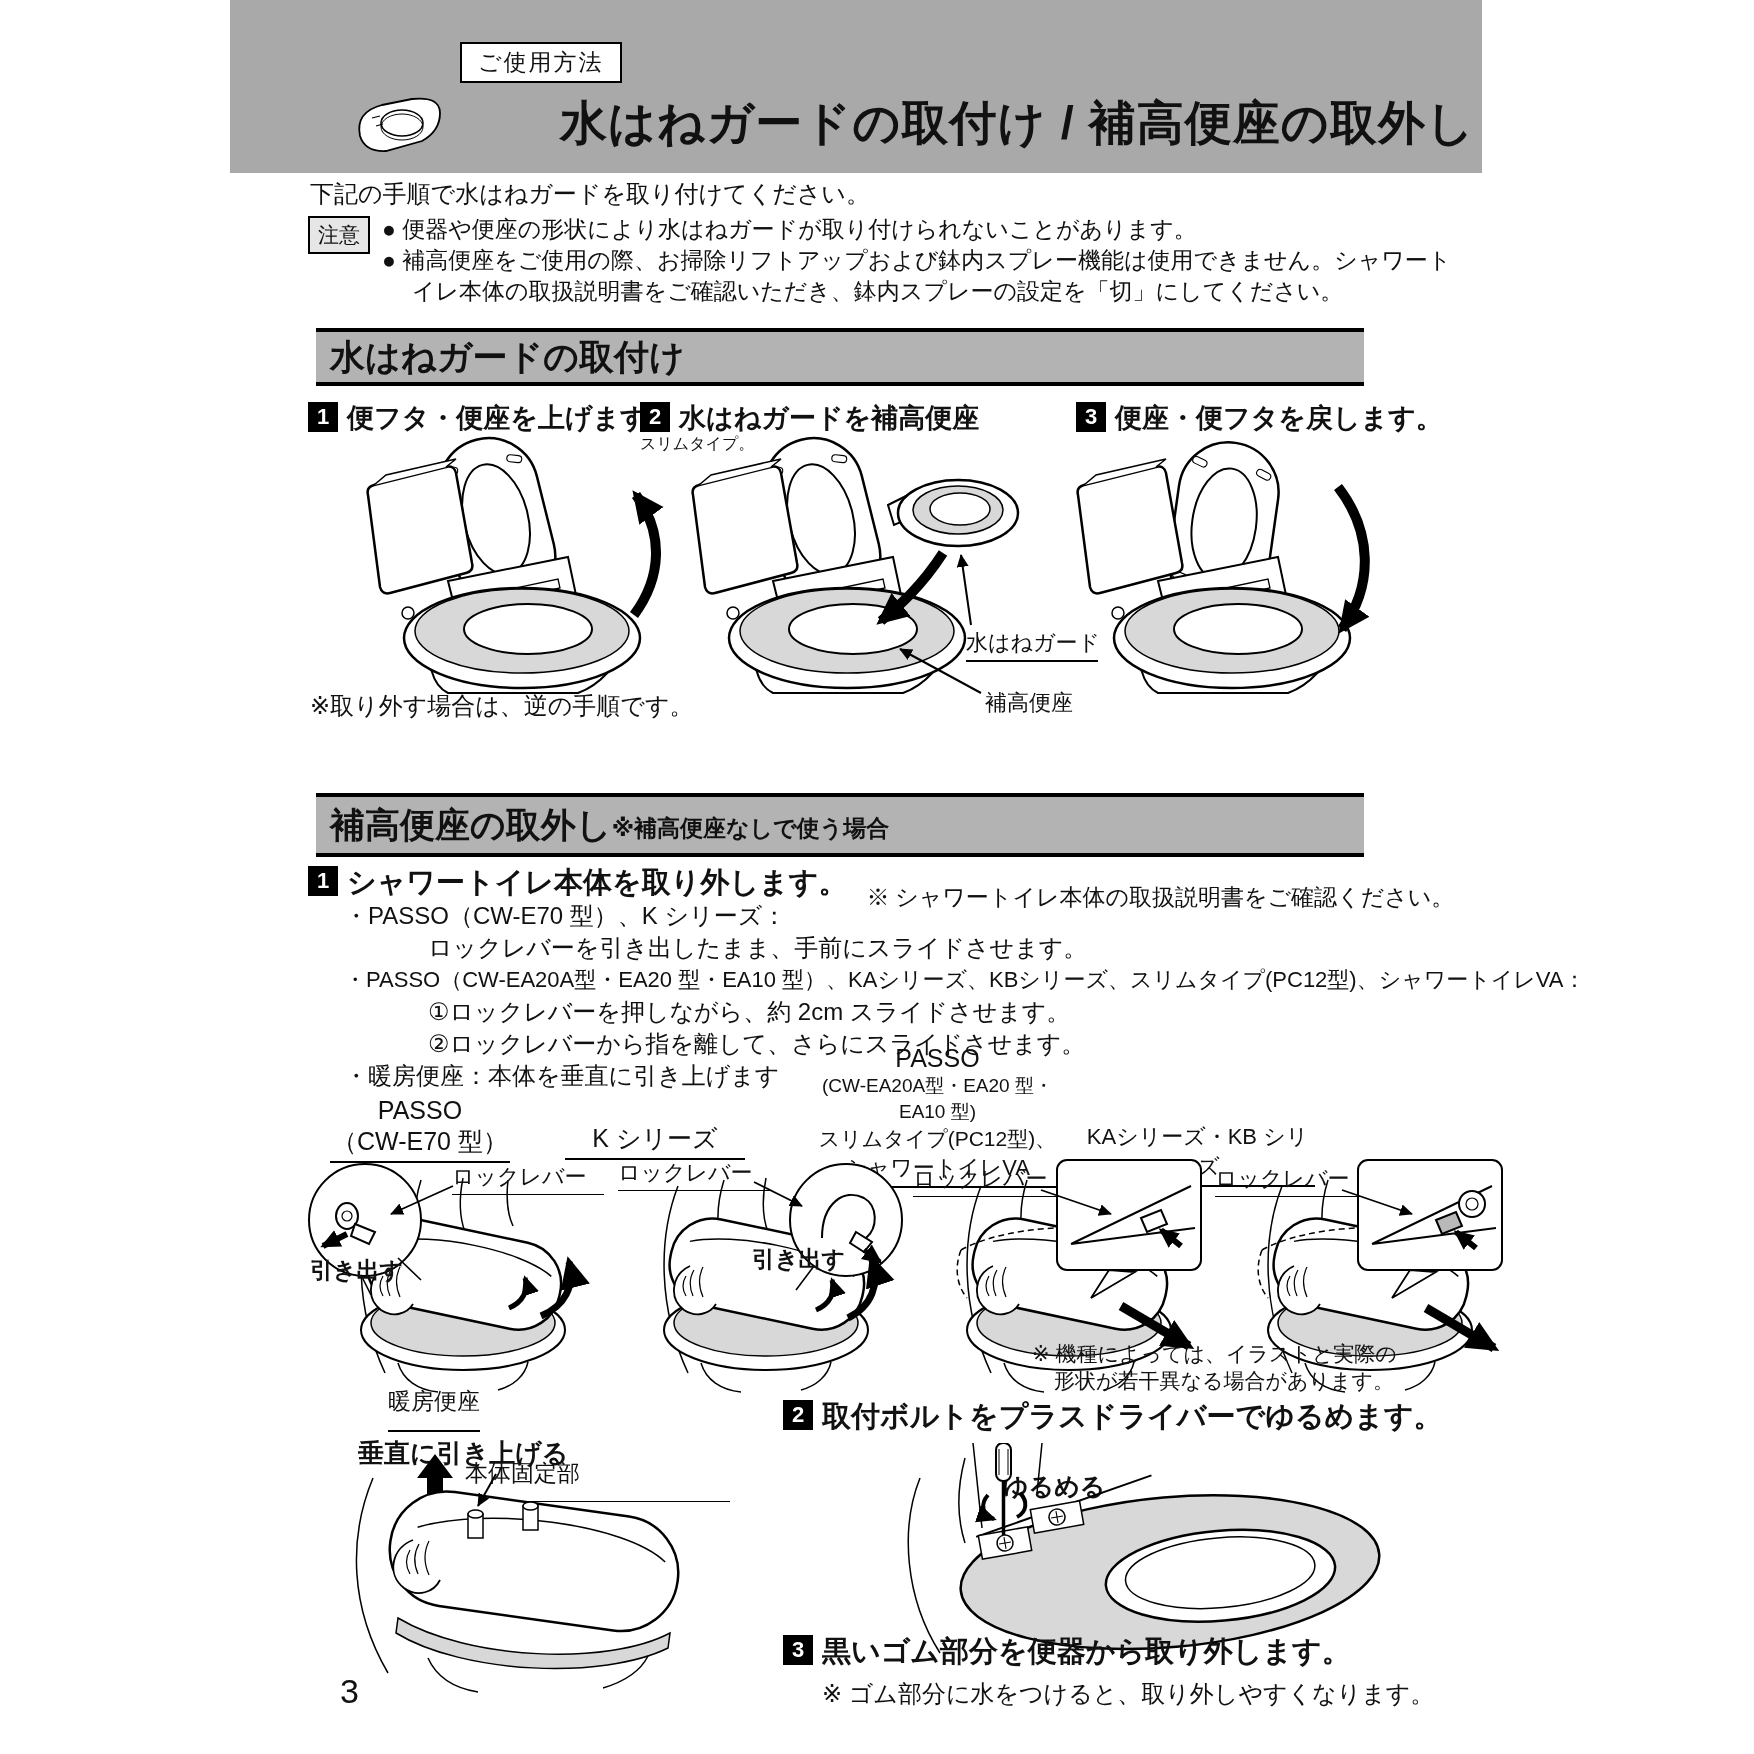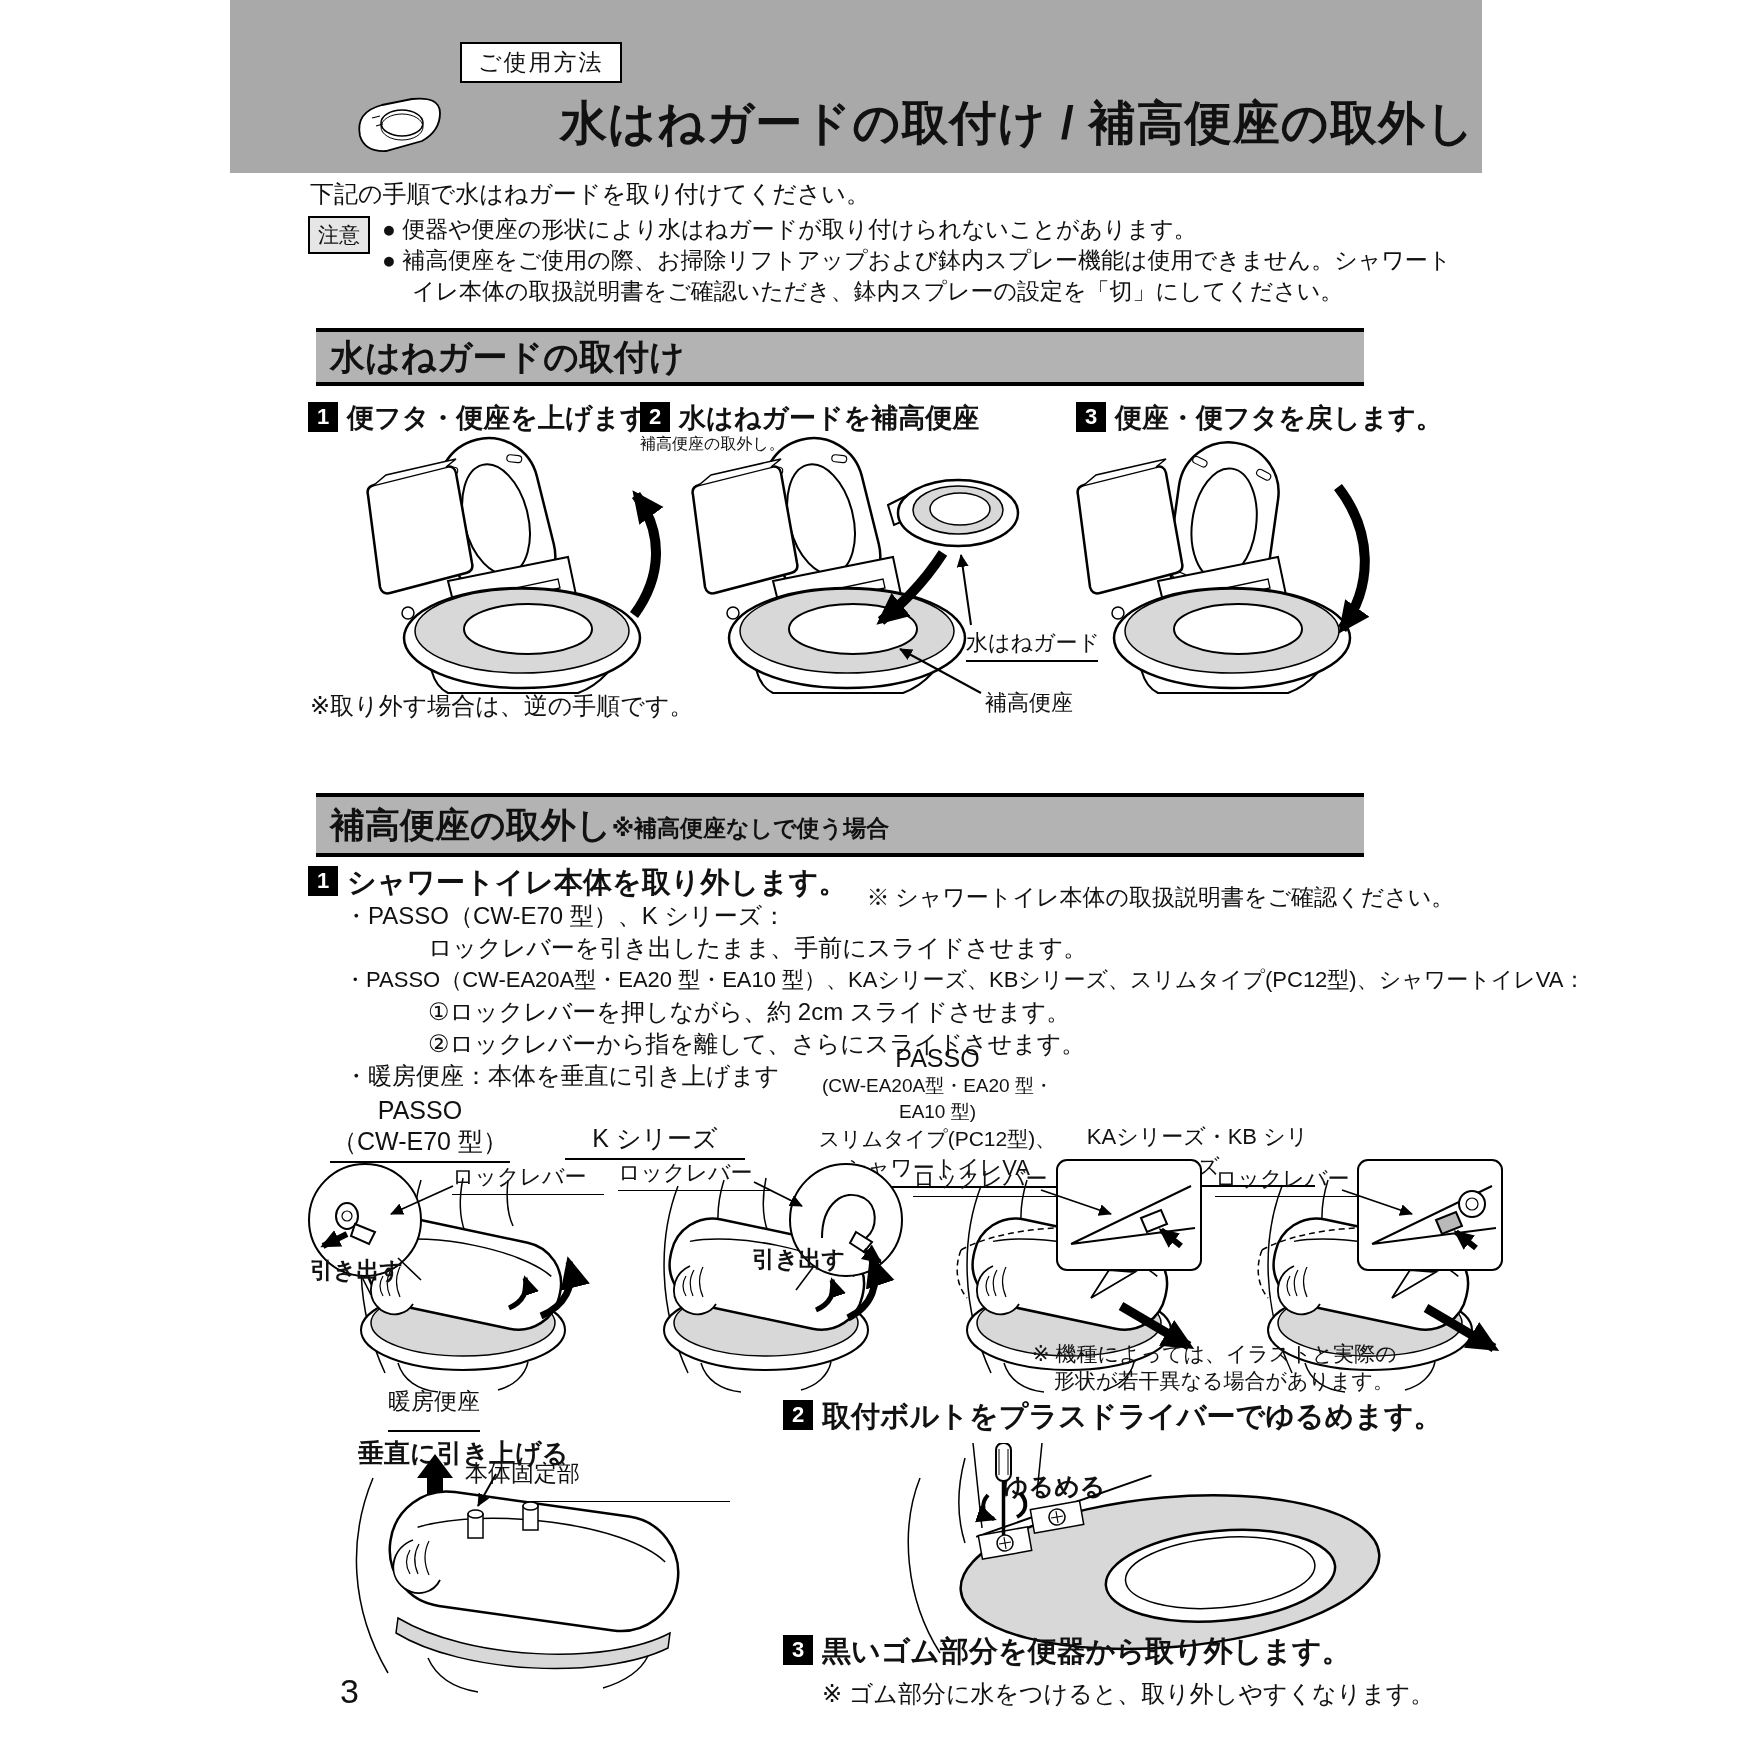--- a/index.html
+++ b/index.html
@@ -132,21 +132,21 @@
 
   <div class="abs step" style="left:308px;top:402px">
     <span class="numbox">1</span>
     <span>便フタ・便座を上げます。</span>
   </div>
   <div class="abs" style="left:640px;top:402px">
     <div class="step">
       <span class="numbox">2</span>
       <span>水はねガードを補高便座</span>
     </div>
-    <div class="l2">補高便座の取外し。</div>
+    <div class="l2">スリムタイプ。</div>
   </div>
   <div class="abs step" style="left:1076px;top:402px">
     <span class="numbox">3</span>
     <span>便座・便フタを戻します。</span>
   </div>
 
   <svg class="abs" style="left:330px;top:435px" width="340" height="265" viewBox="0 0 340 265">
     <use href="#g-lid" transform="rotate(-14 168 92)"></use>
     <use href="#g-toilet-base"></use>
     <path d="M304,180 C332,142 334,98 306,60" fill="none" stroke="#000" stroke-width="10" marker-end="url(#ah)"></path>

